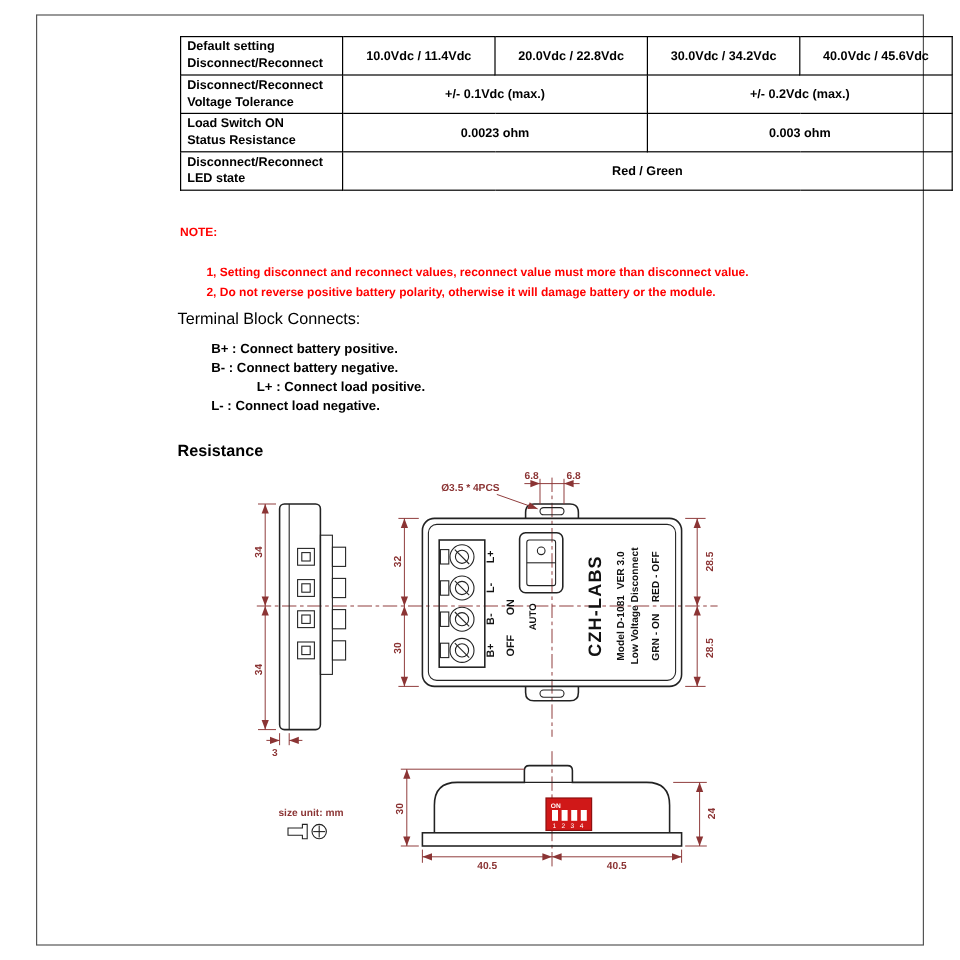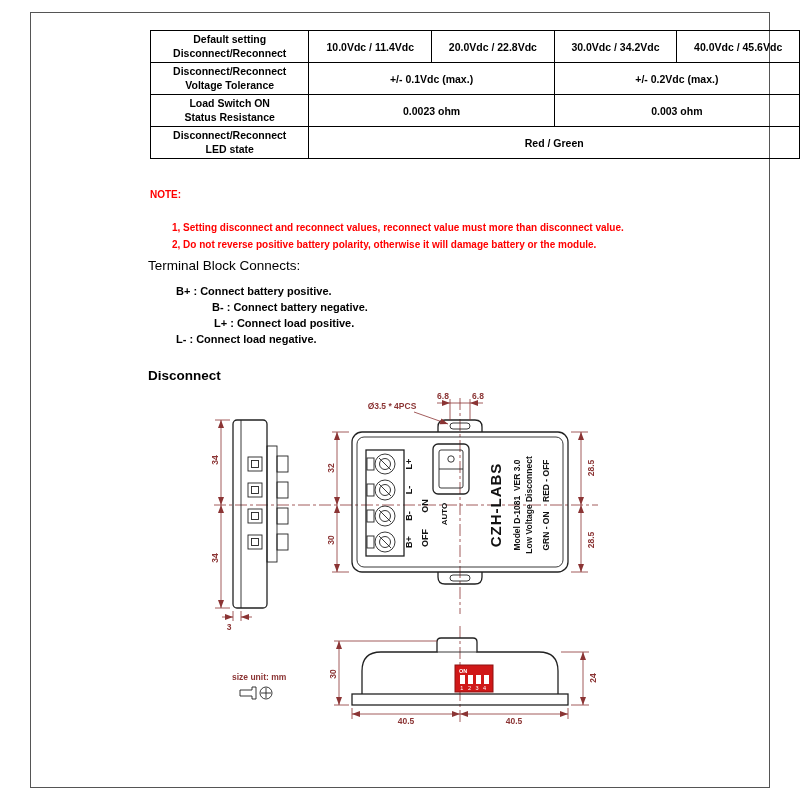--- a/index.html
+++ b/index.html
@@ -6,28 +6,28 @@
   body {
     width:800px; height:800px; position:relative; background:#ffffff;
     font-family:"Liberation Sans", sans-serif; overflow:hidden; color:#000;
   }
   .frame {
     position:absolute; left:30px; top:12px; width:740px; height:776px;
     border:1px solid #555; box-sizing:border-box;
   }
   table.spec { position:absolute; left:150px; top:30px; border-collapse:collapse; }
   table.spec td { border:1px solid #000; height:29px; font-weight:bold; font-size:10.5px; }
-  table.spec td.lab { width:124px; padding:1px 17px; line-height:1.25; text-align:center; }
+  table.spec td.lab { width:124px; padding:1px 5px; line-height:1.25; text-align:left; }
   table.spec td.val { width:124px; text-align:center; }
   .note-title { position:absolute; left:150px; top:189px; color:#ff0000; font-weight:bold; font-size:10px; }
   .note-item { position:absolute; left:172px; color:#ff0000; font-weight:bold; font-size:10px;margin-top:12px; }
   .ni0 { top:210px; } .ni1 { top:227px; }
   .tbc-title { position:absolute; left:148px; top:258px; font-weight:normal; font-size:13.5px; }
   .tbc-item { position:absolute; left:176px; font-weight:bold; font-size:11px; }
-  .ti0 { top:285px; } .ti1 { top:301px;margin-left:36px; } .ti2 { top:317px;padding-left:38px; } .ti3 { top:333px; }
+  .ti0 { top:285px; } .ti1 { top:301px; } .ti2 { top:317px;padding-left:38px; } .ti3 { top:333px; }
   .dim-title { position:absolute; left:148px; top:368px; font-weight:bold; font-size:13.5px; }
   svg.drawing { position:absolute; left:0; top:0; width:800px; height:800px; }
   svg.drawing text { font-family:"Liberation Sans", sans-serif; }
   .out { fill:none; stroke:#222; stroke-width:1.3; }
   .thin { stroke-width:0.9; }
   .dim { stroke:#8b3434; stroke-width:0.8; fill:none; }
   .cl  { stroke:#8b3434; stroke-width:0.8; fill:none; stroke-dasharray:12 3 3 3; }
   .dimt { fill:#8b3434; font-size:8.5px; font-weight:bold; }
   .pcb { fill:#111; font-weight:bold; }
 </style>
@@ -77,21 +77,21 @@
 <div class="note-title">NOTE:</div>
 <div class="note-item ni0">1, Setting disconnect and reconnect values, reconnect value must more than disconnect value.</div>
 <div class="note-item ni1">2, Do not reverse positive battery polarity, otherwise it will damage battery or the module.</div>
 
 <div class="tbc-title">Terminal Block Connects:</div>
 <div class="tbc-item ti0">B+ : Connect battery positive.</div>
 <div class="tbc-item ti1">B- : Connect battery negative.</div>
 <div class="tbc-item ti2">L+ : Connect load positive.</div>
 <div class="tbc-item ti3">L- : Connect load negative.</div>
 
-<div class="dim-title">Disconnect</div>
+<div class="dim-title">Resistance</div>
 
 <svg class="drawing" viewBox="0 0 800 800">
   <defs>
     <marker id="arr" markerWidth="9" markerHeight="8" refX="8.5" refY="4" orient="auto-start-reverse" markerUnits="userSpaceOnUse">
       <path d="M0.5,1 L8.5,4 L0.5,7 Z" fill="#8b3434"></path>
     </marker>
   </defs>
 
   <line class="cl" x1="460" y1="398" x2="460" y2="614"></line>
   <line class="cl" x1="460" y1="626" x2="460" y2="724"></line>

